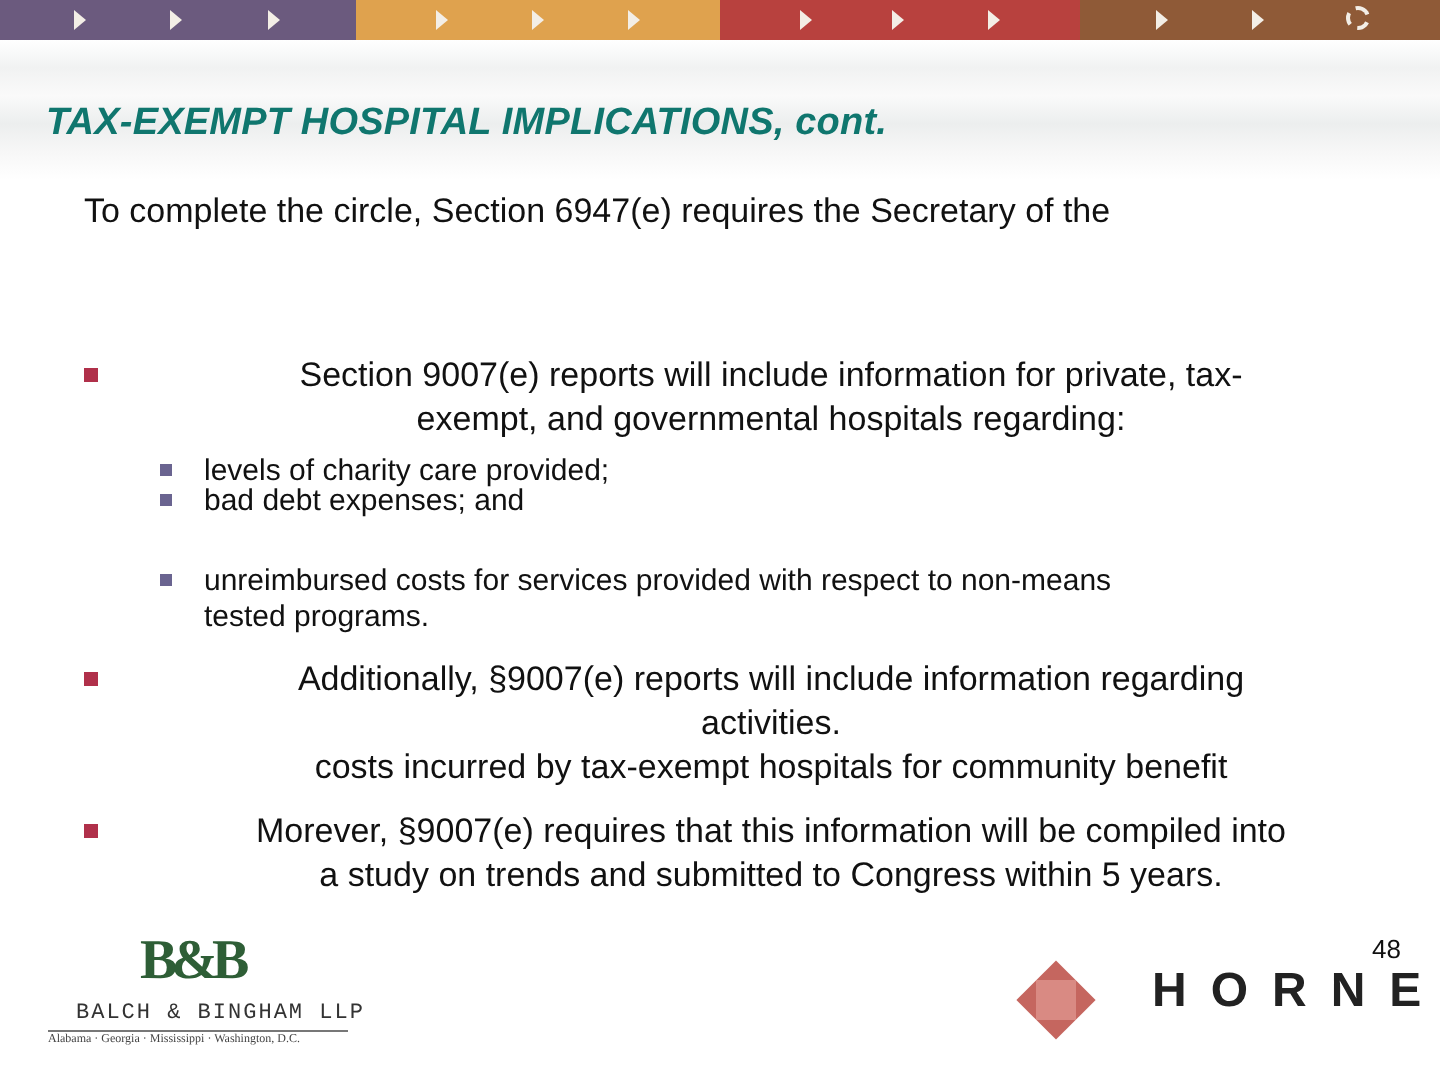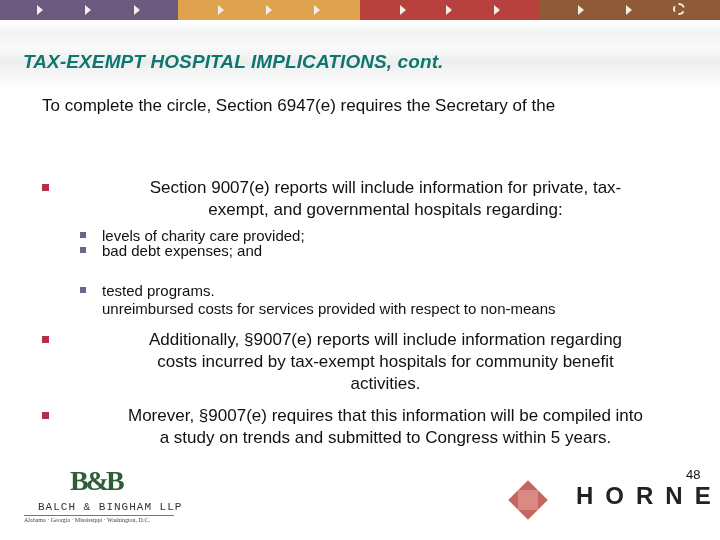--- a/index.html
+++ b/index.html
@@ -73,29 +73,29 @@
 <div class="b2" style="top:227px">
   <span class="mark"></span>
   <span class="txt">levels of charity care provided;</span>
 </div>
 <div class="b2" style="top:242px">
   <span class="mark"></span>
   <span class="txt">bad debt expenses; and</span>
 </div>
 <div class="b2" style="top:282px">
   <span class="mark"></span>
+  <span class="txt">unreimbursed costs for services provided with respect to non-means</span>
   <span class="txt">tested programs.</span>
-  <span class="txt">unreimbursed costs for services provided with respect to non-means</span>
 </div>
 
 <div class="b1" style="top:329px">
   <span class="mark"></span>
   <span class="txt">Additionally, §9007(e) reports will include information regarding</span>
+  <span class="txt">activities.</span>
   <span class="txt">costs incurred by tax-exempt hospitals for community benefit</span>
-  <span class="txt">activities.</span>
 </div>
 
 <div class="b1" style="top:405px">
   <span class="mark"></span>
   <span class="txt">Morever, §9007(e) requires that this information will be compiled into</span>
   <span class="txt">a study on trends and submitted to Congress within 5 years.</span>
 </div>
 
 <div class="bblogo">
   <div class="bb-mark">B&amp;B</div>

